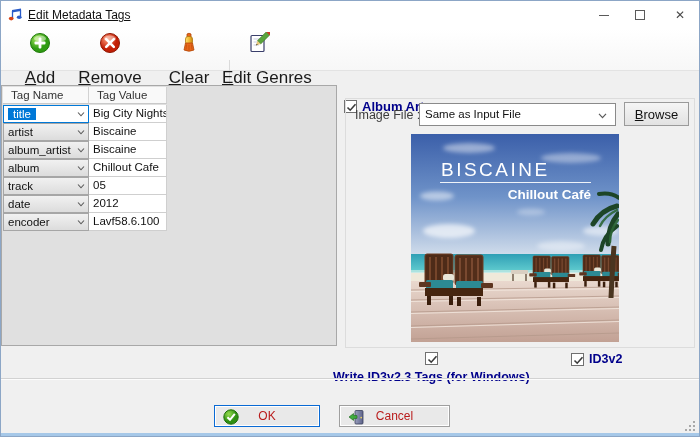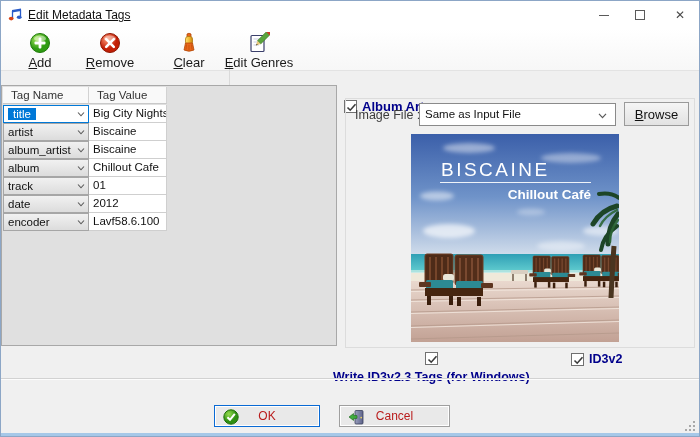--- a/index.html
+++ b/index.html
@@ -16,21 +16,21 @@
   .wc { position:absolute; top:0; width:34px; height:28px; display:flex; align-items:center; justify-content:center; }
   .wc-min { right:78px; } .wc-max { right:42px; } .wc-close { right:2px; }
   .glyph-min { width:10px; height:1px; background:#5a5a5a; }
   .glyph-max { width:10px; height:10px; border:1px solid #5a5a5a; background:transparent; }
   .glyph-close { font-size:12px; color:#4a4a4a; line-height:1; }
   
   .toolbar { position:absolute; left:0; top:28px; width:100%; height:42px;
     background:linear-gradient(#ffffff,#f7f7f7); border-bottom:1px solid #e3e3e3; }
   .tbtn { position:absolute; top:3px; width:74px; margin-left:-37px; text-align:center; cursor:default; }
   .tbtn .ticon { display:block; margin:0 auto; }
-  .tb-label { display:block; font-size:13px; color:#1a1a1a; margin-top:1px; white-space:nowrap; }
+  .tb-label { display:block; font-size:17px; color:#1a1a1a; margin-top:14px; white-space:nowrap; }
   .u { text-decoration:underline; }
   .tool-sep { position:absolute; left:228px; top:31px; width:1px; height:36px; background:#dadada; }
   
   .cb { display:inline-block; width:13px; height:13px; background:#fff; border:1px solid #707070; position:relative; vertical-align:middle; }
   .cb svg { position:absolute; left:0; top:0; }
   .navy-label { color:#00008B; font-weight:bold; font-size:12.5px; white-space:nowrap; }
   .cbrow { position:absolute; display:flex; align-items:center; gap:5px; }
   
   .panel { position:absolute; left:0px; top:84px; width:336px; height:261px;
     background:#e0e0e0; border:1px solid #a8a8a8; }
@@ -194,21 +194,21 @@
       <div class="ncell"><span>album</span>
         <svg class="chev" width="8" height="5" viewBox="0 0 8 5">
             <polyline points="1,0.5 4,3.8 7,0.5" fill="none" stroke="#5a5a5a" stroke-width="1.1"></polyline>
           </svg></div>
       <div class="vcell">Chillout Cafe</div>
 
       <div class="ncell"><span>track</span>
         <svg class="chev" width="8" height="5" viewBox="0 0 8 5">
             <polyline points="1,0.5 4,3.8 7,0.5" fill="none" stroke="#5a5a5a" stroke-width="1.1"></polyline>
           </svg></div>
-      <div class="vcell">01</div>
+      <div class="vcell">05</div>
 
       <div class="ncell"><span>date</span>
         <svg class="chev" width="8" height="5" viewBox="0 0 8 5">
             <polyline points="1,0.5 4,3.8 7,0.5" fill="none" stroke="#5a5a5a" stroke-width="1.1"></polyline>
           </svg></div>
       <div class="vcell">2012</div>
 
       <div class="ncell"><span>encoder</span>
         <svg class="chev" width="8" height="5" viewBox="0 0 8 5">
             <polyline points="1,0.5 4,3.8 7,0.5" fill="none" stroke="#5a5a5a" stroke-width="1.1"></polyline>

